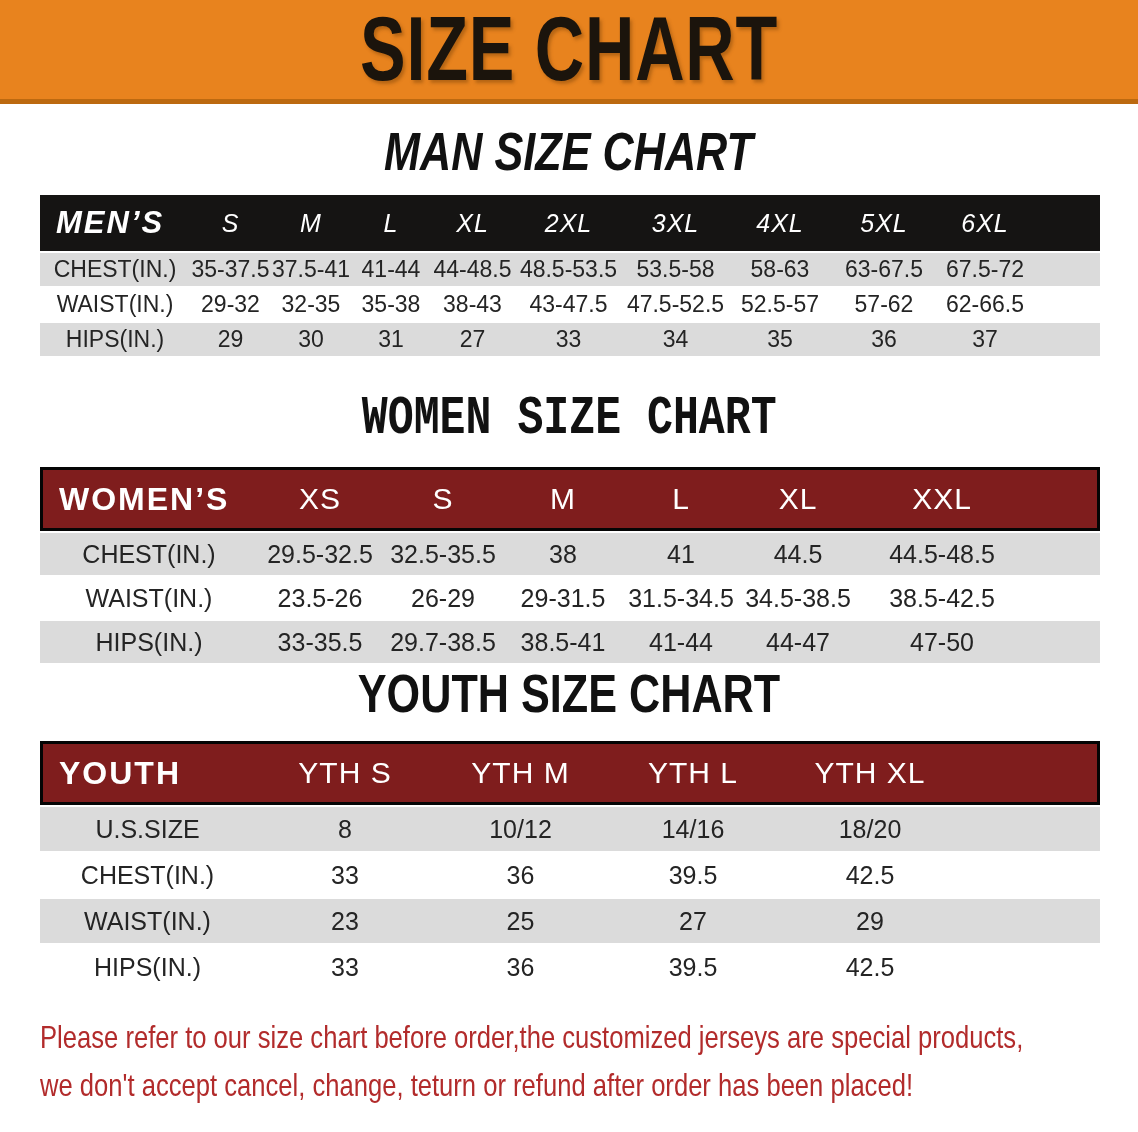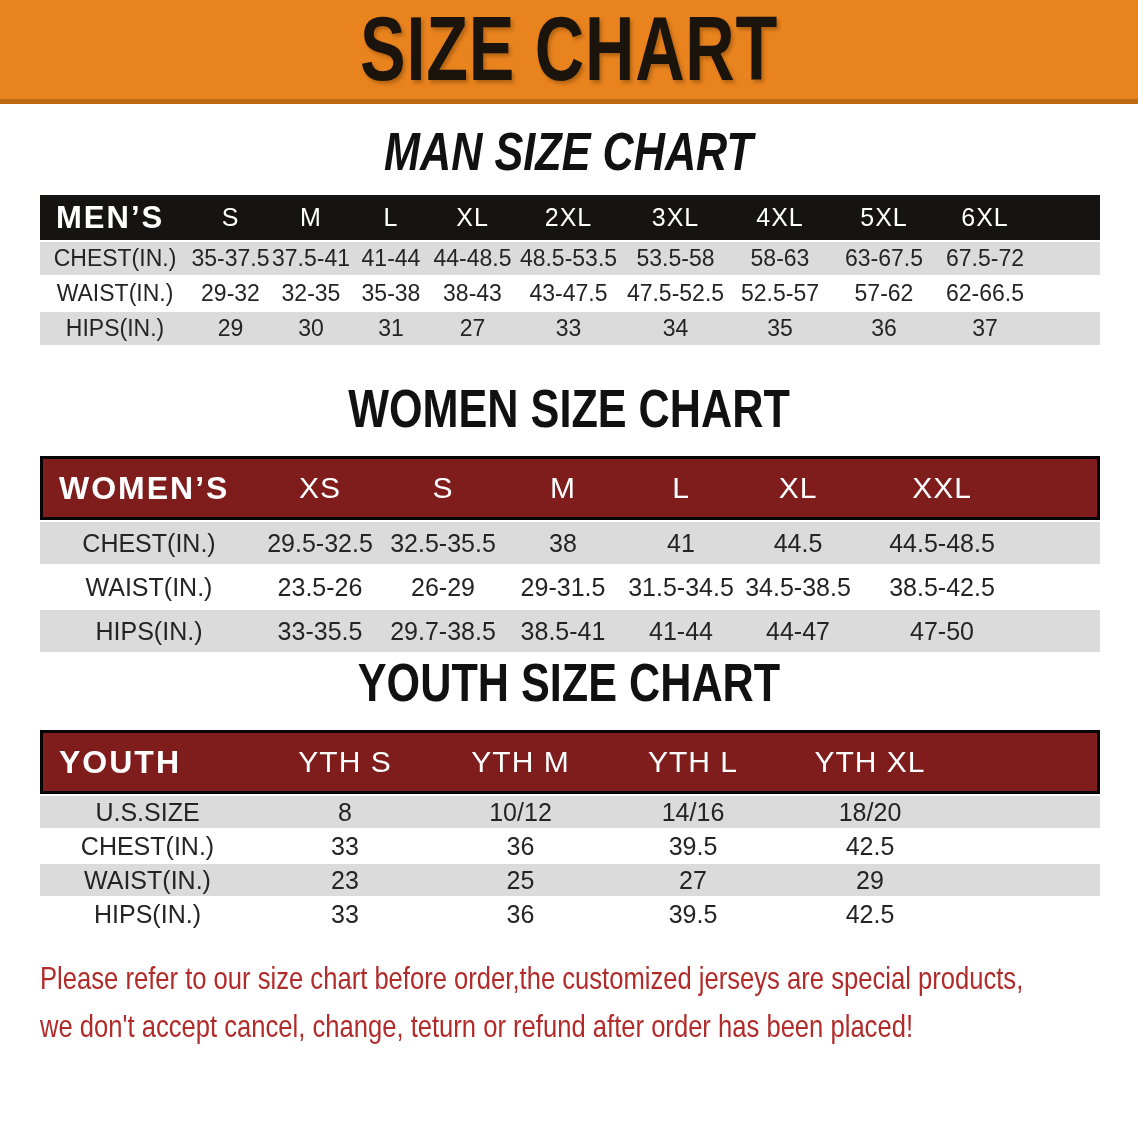--- a/index.html
+++ b/index.html
@@ -30,21 +30,21 @@
   .section-heading {
     margin: 0; text-align: center; line-height: 56px; height: 56px;
   }
   .section-heading .ht {
     display: inline-block; white-space: nowrap;
     font-size: 54px; font-weight: bold; color: #111;
     transform: scaleX(0.80);
     letter-spacing: 0px;
   }
   #men-heading   { margin-top: 19px; font-style: italic; }
-  #women-heading { margin-top: 33px; }
+  #women-heading { margin-top: 33px; font-family: Liberation Mono, monospace; }
   #youth-heading { }
 
   
   table.size-table {
     border-collapse: separate; border-spacing: 0 2px;
     table-layout: fixed;
     width: 1060px; margin-left: 40px;
   }
   #men-table   { margin-top: 14px; }
   #women-table { margin-top: 18px; }
@@ -57,34 +57,34 @@
     background: #151413; color: #fff; font-weight: normal; letter-spacing: 1px;
   }
   .size-table thead th.lbl {
     text-align: left; padding-left: 16px; font-weight: bold; letter-spacing: 2px;
   }
   .size-table td { color: #242424; }
   .size-table tr.even td { background: #DBDBDB; }
   .size-table tr.odd  td { background: #ffffff; }
 
   
-  #men-table thead th { height: 45px; font-size: 25px; }
+  #men-table thead th { height: 56px; font-size: 25px; font-style: italic; }
   #men-table thead th.lbl { font-size: 31px; }
   #men-table td { height: 33px; font-size: 23px; }
 
   
   #women-table thead th, #youth-table thead th {
     height: 58px; font-size: 30px; background: #7f1d1d;
     border-top: 3px solid #050505; border-bottom: 3px solid #050505;
   }
   #women-table thead th:first-child, #youth-table thead th:first-child { border-left: 3px solid #050505; }
   #women-table thead th:last-child,  #youth-table thead th:last-child  { border-right: 3px solid #050505; }
   #women-table thead th.lbl, #youth-table thead th.lbl { font-size: 32px; }
   #women-table td { height: 42px; font-size: 25px; }
-  #youth-table td { height: 32px; font-size: 25px; }
+  #youth-table td { height: 44px; font-size: 25px; }
 
   
   .note { margin: 22px 0 0 40px; }
   .note-line {
     white-space: nowrap;
     font-size: 32px; line-height: 48px;
     color: #B22B2B;
     transform: scaleX(0.80); transform-origin: 0 50%;
   }
 </style>

